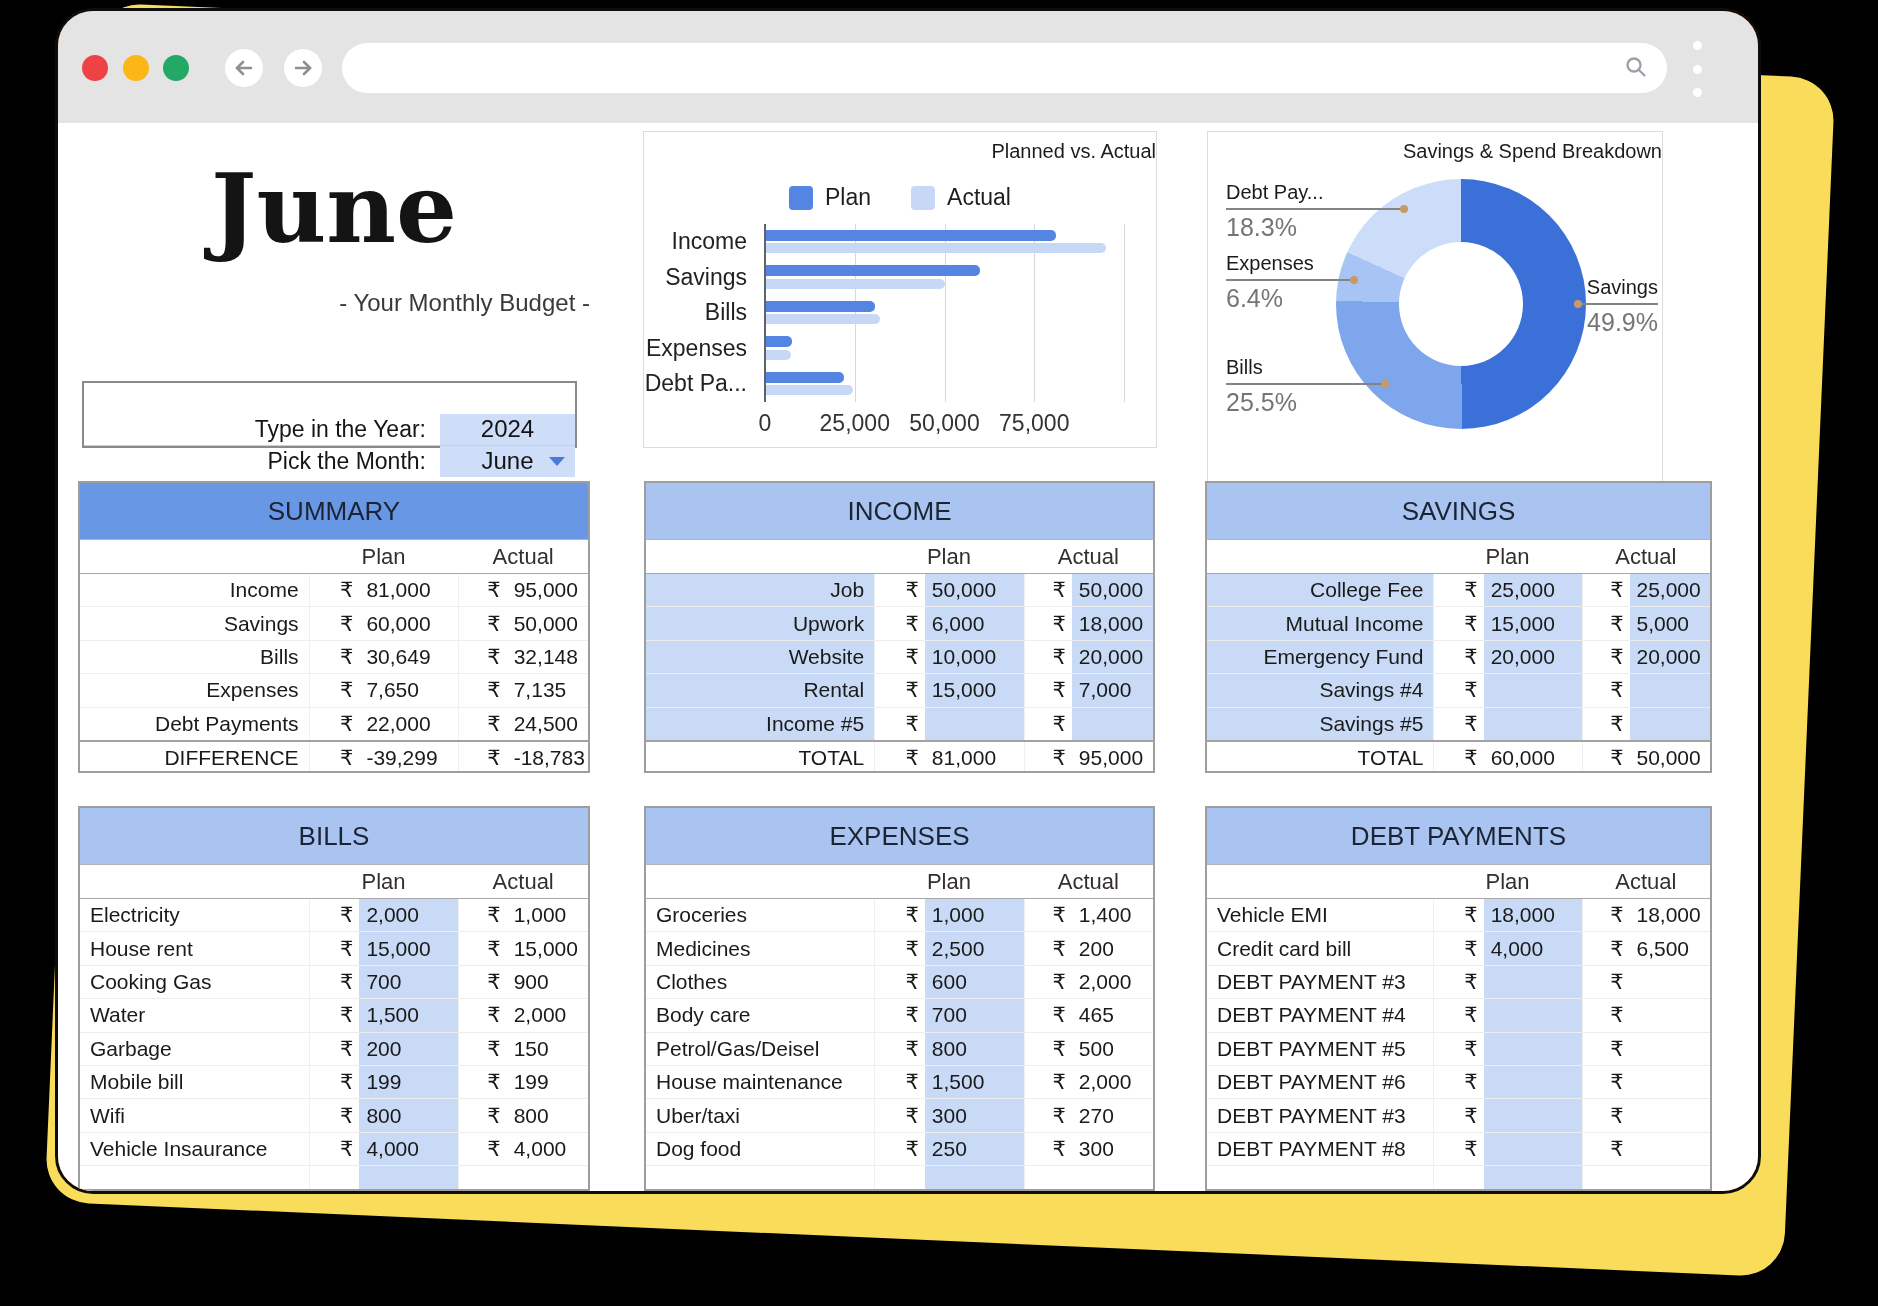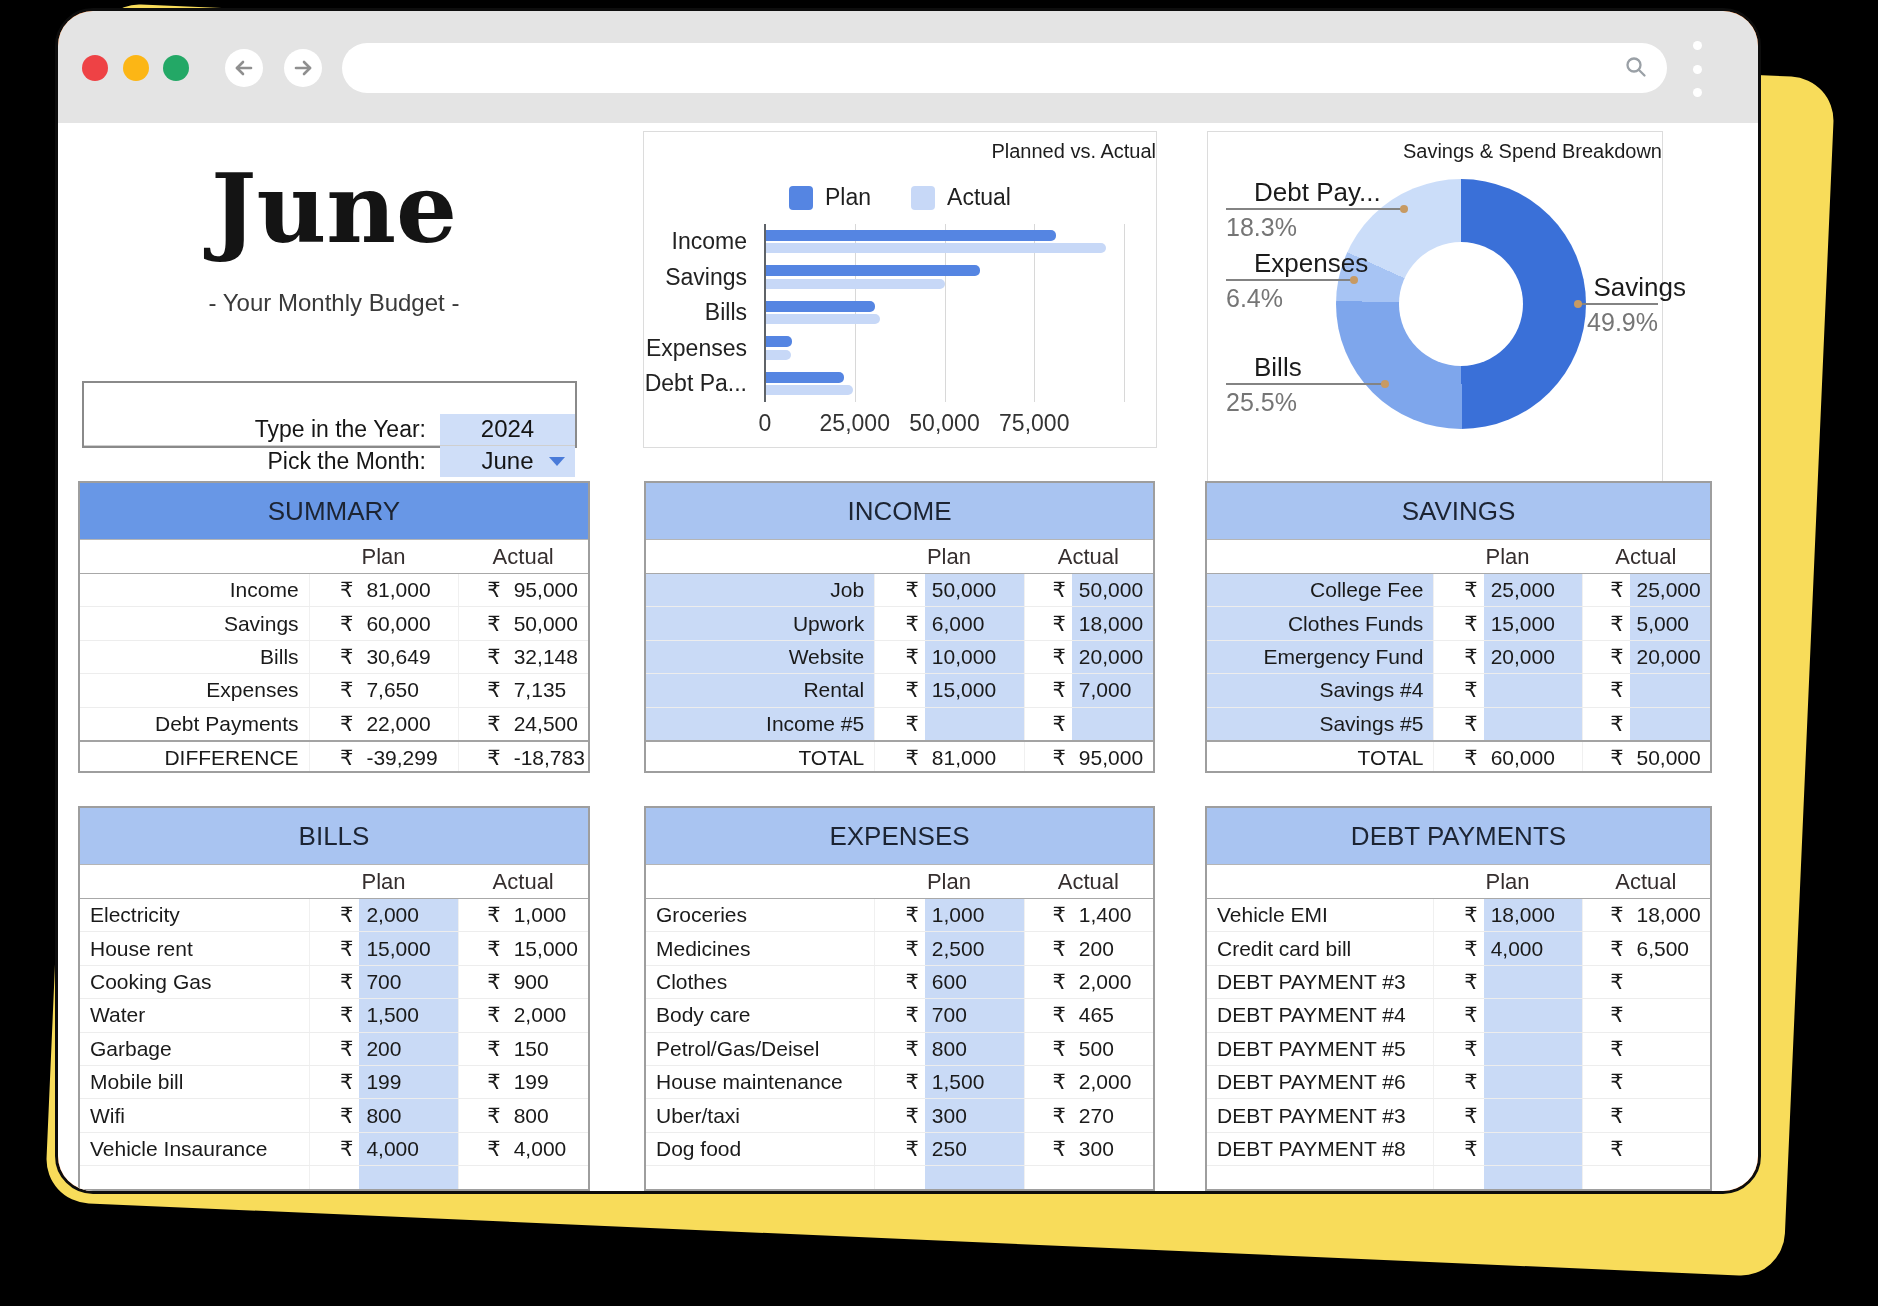--- a/index.html
+++ b/index.html
@@ -22,21 +22,21 @@
   .navbtn.fwd{left:226px;}
   .urlbar{position:absolute;left:284px;top:32px;width:1325px;height:50px;background:#fff;border-radius:25px;}
   .searchicon{position:absolute;left:1566px;top:44px;width:24px;height:24px;}
   .kebab{position:absolute;left:1635px;top:30px;width:10px;height:56px;display:flex;flex-direction:column;justify-content:space-between;}
   .kebab i{width:9px;height:9px;border-radius:50%;background:#fff;display:block;}
   
   .content{position:absolute;left:0;top:112px;right:0;height:1068px;background:#fff;}
   .month-block{position:absolute;left:20px;top:20px;width:512px;height:130px;
                display:flex;align-items:center;justify-content:center;}
   .month-title{font-family:"DejaVu Serif","Liberation Serif",serif;font-weight:700;font-size:96px;color:#141414;}
-  .month-subtitle{position:absolute;left:20px;top:166px;width:512px;text-align:center;font-size:24px;color:#3a3a3a;}
+  .month-subtitle{position:absolute;left:20px;top:166px;width:512px;text-align:right;font-size:24px;color:#3a3a3a;}
   
   .selector{position:absolute;left:24px;top:258px;width:495px;height:67px;border:2px solid #8a8a8a;background:#fff;}
   .sel-row{position:relative;height:31.5px;display:flex;align-items:center;}
   .sel-row.first{border-bottom:1px solid #cfcfcf;margin-top:31px;}
   .sel-label{flex:1;text-align:right;padding-right:14px;font-size:23px;color:#161616;}
   .sel-value{position:relative;width:135px;height:100%;background:#cfdef8;display:flex;align-items:center;justify-content:center;font-size:24px;color:#141414;}
   .dd-arrow{position:absolute;right:10px;top:50%;margin-top:-4px;width:0;height:0;
             border-left:8px solid transparent;border-right:8px solid transparent;border-top:9px solid #4a7bd9;}
   
   .chart-box{position:absolute;background:#fff;border:1px solid #dcdcdc;}
@@ -52,21 +52,21 @@
   .hbar{position:absolute;border-radius:0 5px 5px 0;}
   .cat-labels{position:absolute;left:0;top:92px;width:112px;height:178px;}
   .cat-label{position:absolute;left:0;width:112px;text-align:right;padding-right:9px;font-size:23px;color:#222;}
   .ticks{position:absolute;left:121px;top:278px;width:359px;height:30px;}
   .tick{position:absolute;transform:translateX(-50%);font-size:23px;color:#333;}
   
   .donut-ring{position:absolute;left:128px;top:47px;width:250px;height:250px;border-radius:50%;}
   .donut-ring:after{content:"";position:absolute;inset:63px;background:#fff;border-radius:50%;}
   .callout-line{position:absolute;height:2px;background:#838383;}
   .callout-dot{position:absolute;width:8px;height:8px;border-radius:50%;background:#c79a63;margin:-4px 0 0 -4px;}
-  .callout-name{position:absolute;font-size:26px;color:#1b1b1b;line-height:30px;margin-left:28px;}
+  .callout-name{position:absolute;font-size:20px;color:#1b1b1b;line-height:30px;}
   .callout-pct{position:absolute;font-size:25px;color:#757575;line-height:28px;}
   .co-debt  .callout-name{left:18px;top:45px;}  .co-debt  .callout-pct{left:18px;top:81px;}
   .co-exp   .callout-name{left:18px;top:116px;} .co-exp   .callout-pct{left:18px;top:152px;}
   .co-bills .callout-name{left:18px;top:220px;} .co-bills .callout-pct{left:18px;top:256px;}
   .co-sav   .callout-name{left:330px;top:140px;width:120px;text-align:right;}
   .co-sav   .callout-pct{left:330px;top:176px;width:120px;text-align:right;}
   
   .tbl{position:absolute;border:2px solid #9e9e9e;background:#fff;display:flex;flex-direction:column;overflow:hidden;}
   .tbl.summary{left:20px;top:358px;width:512px;height:292px;}
   .tbl.income{left:586px;top:358px;width:511px;height:292px;}
@@ -342,21 +342,21 @@
             <div class="c-span act">Actual</div>
           </div>
           <div class="trow data">
             <div class="c-label">College Fee</div>
             <div class="c-sym">₹</div>
             <div class="c-val plan">25,000</div>
             <div class="c-sym">₹</div>
             <div class="c-val act">25,000</div>
           </div>
           <div class="trow data">
-            <div class="c-label">Clothes Funds</div>
+            <div class="c-label">Mutual Income</div>
             <div class="c-sym">₹</div>
             <div class="c-val plan">15,000</div>
             <div class="c-sym">₹</div>
             <div class="c-val act">5,000</div>
           </div>
           <div class="trow data">
             <div class="c-label">Emergency Fund</div>
             <div class="c-sym">₹</div>
             <div class="c-val plan">20,000</div>
             <div class="c-sym">₹</div>

